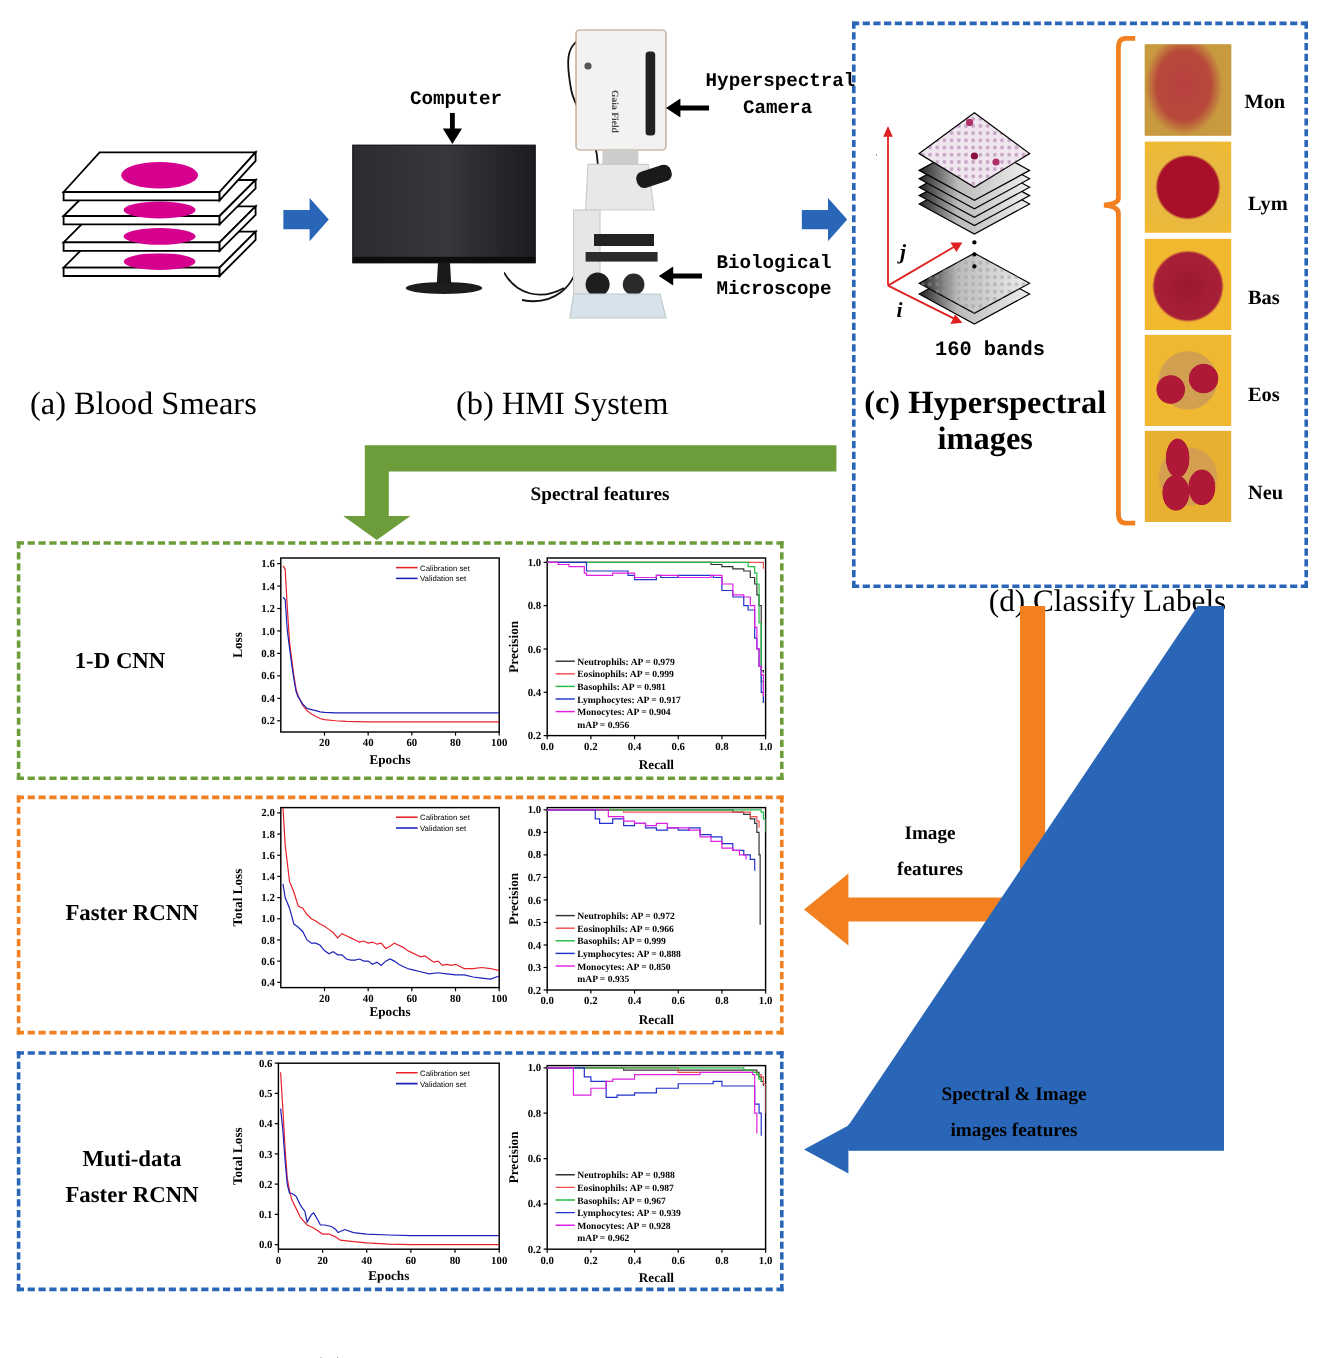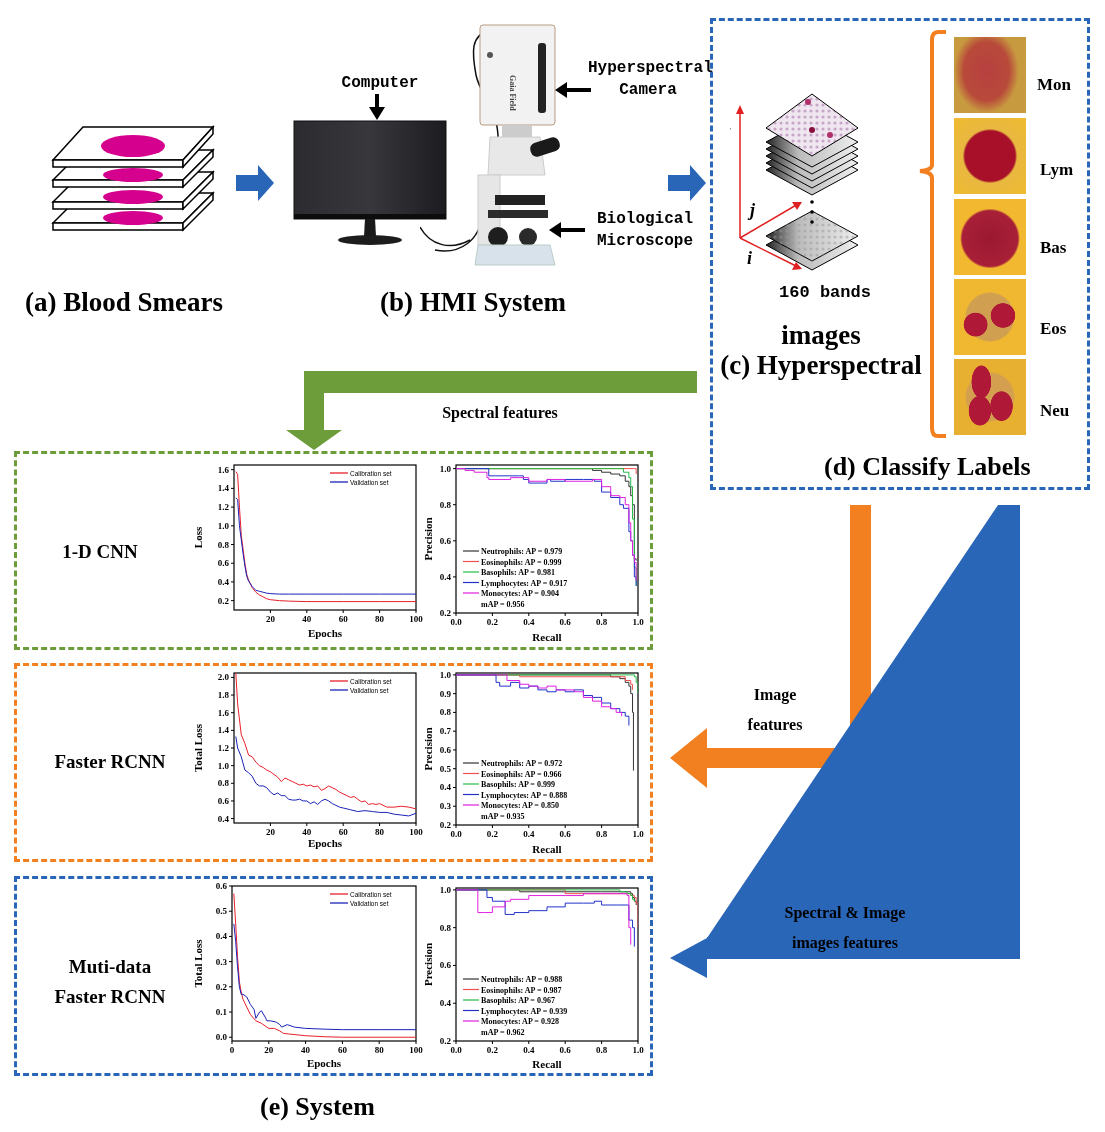--- a/index.html
+++ b/index.html
@@ -1,19 +1,19 @@
 <!DOCTYPE html>
 <html><head>
 <meta charset="utf-8">
 <style>
   html, body { margin: 0; padding: 0; background: #ffffff; }
   body { width: 1105px; height: 1132px; position: relative; overflow: hidden;
          font-family: "Liberation Serif", serif; color: #000; }
   .abs { position: absolute; }
-  .title-big { font-weight: bold; font-size: 27px; white-space: nowrap; }
+  .title-big { font-weight: normal; font-size: 27px; white-space: nowrap; margin-top: 34px; }
   .label-md { font-weight: bold; font-size: 16px; white-space: nowrap; text-align: center; line-height: 22px; font-family: Liberation Mono, monospace; }
   .label-lg { font-weight: bold; font-size: 16px; white-space: nowrap; text-align: center; line-height: 30px; }
   .model-name { font-weight: bold; font-size: 19px; text-align: center; line-height: 30px; white-space: nowrap; }
   .dash-box { position: absolute; box-sizing: border-box; }
   .cell-img { position: absolute; width: 72px; height: 76px; overflow: hidden; }
   .cell-label { position: absolute; font-weight: bold; font-size: 17px; margin-top: 12px; }
   svg text { font-family: "Liberation Serif", serif; }
   .legend-sans { font-family: "Liberation Sans", sans-serif; }
 </style>
 </head>
@@ -162,22 +162,22 @@
     </g>
   <g>
       <polygon points="36,38 82,4 128,38 82,66" fill="url(#dotsp)" stroke="#000"></polygon>
     <circle cx="78" cy="12" r="3" fill="#b0306a"></circle>
       <circle cx="82" cy="40" r="3" fill="#8a1040"></circle>
       <circle cx="100" cy="45" r="3" fill="#b0306a"></circle>
     </g>
 </svg>
 <div class="abs label-md" style="left:770px;top:282px;width:110px;font-size:17px">160 bands</div>
 <div class="abs" style="left:706px;top:320px;width:230px;text-align:center;font-weight:bold;font-size:27px;line-height:30px">
+  <div>(c) Hyperspectral</div>
   <div>images</div>
-  <div>(c) Hyperspectral</div>
 </div>
 
 <svg class="abs" style="left:908px;top:30px" width="40" height="410" viewBox="0 0 40 410">
   <path d="M38,2 L30,2 Q24,2 24,10 L24,135 Q24,140 12,141 Q24,142 24,148 L24,398 Q24,406 30,406 L38,406" fill="none" stroke="#f28020" stroke-width="4"></path>
 </svg>
 
 <div class="cell-img" style="left:954px;top:37px;background:radial-gradient(ellipse 45% 55% at 45% 45%, #b84040 0%, #b84a3a 70%, #c89a40 100%), #c8a040;"></div>
 <div class="cell-img" style="left:954px;top:118px;background:radial-gradient(circle at 50% 50%, #a8102a 0%, #a8102a 48%, #e8b840 52%, #f0bb30 100%);"></div>
 <div class="cell-img" style="left:954px;top:199px;background:radial-gradient(circle at 50% 52%, #9a1830 0%, #a82038 52%, #f2b830 56%, #f2b830 100%);"></div>
 <div class="cell-img" style="left:954px;top:279px;background:radial-gradient(circle at 30% 60%, #b01838 0 17%, transparent 18%), radial-gradient(circle at 68% 48%, #b01838 0 19%, transparent 20%), radial-gradient(circle at 50% 50%, #d0a050 0 45%, #f0b830 48% 100%);"></div>

